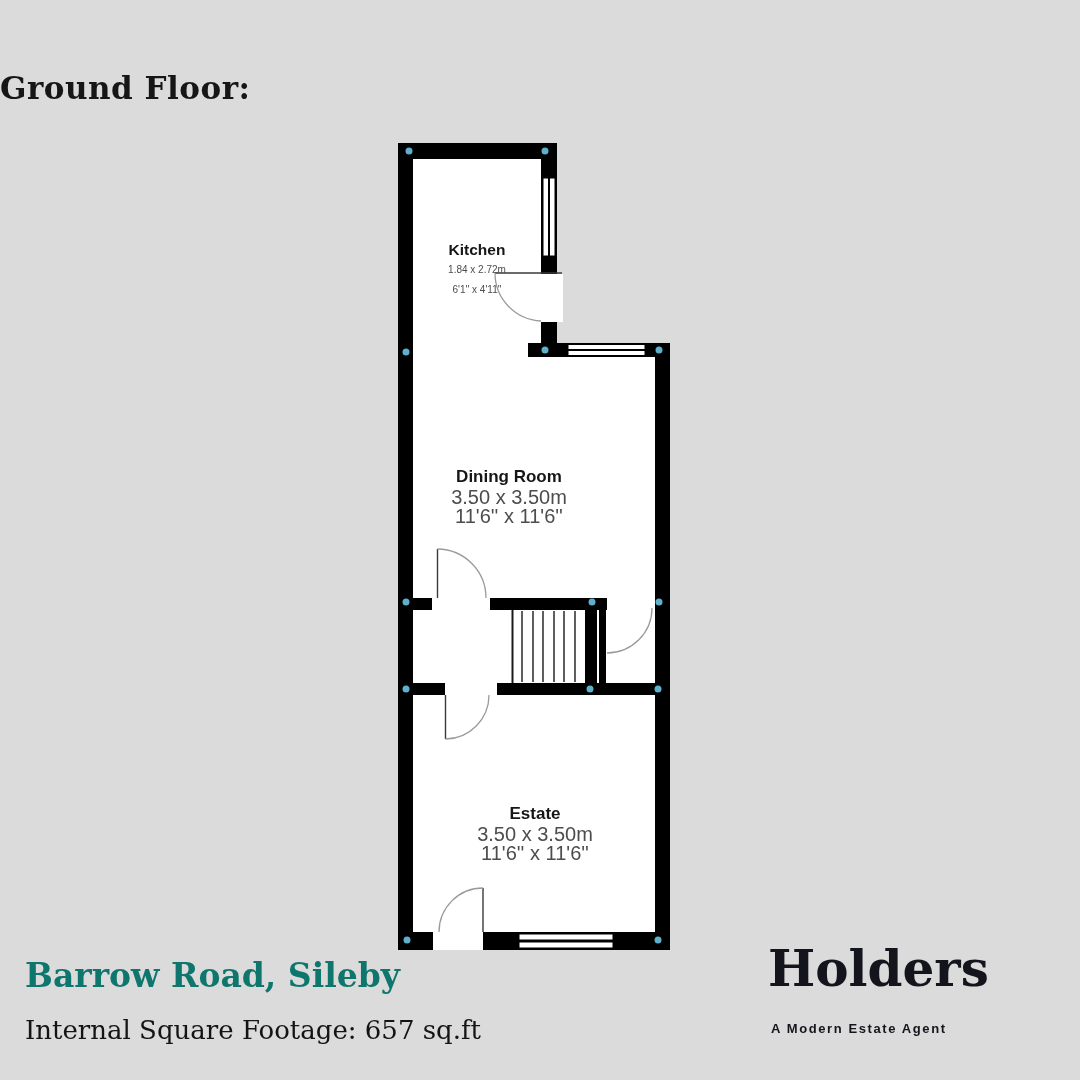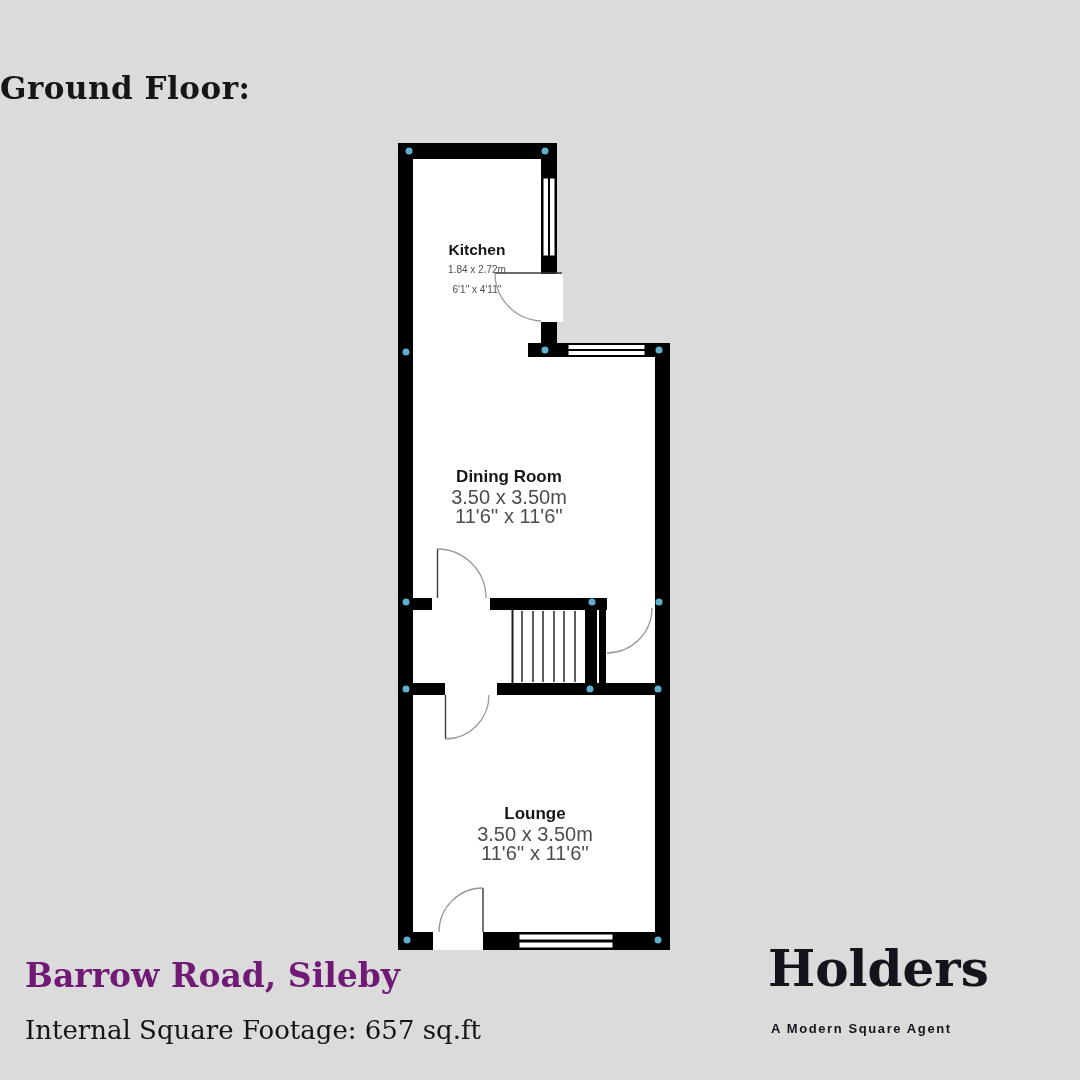--- a/index.html
+++ b/index.html
@@ -22,21 +22,21 @@
   .stair-edge{stroke:#1a1a1a;stroke-width:2}
   .arc{stroke:#9a9a9a;stroke-width:1.3;fill:none}
   .leaf{stroke:#3a3a3a;stroke-width:1.4}
   .room-label{position:absolute;z-index:2;text-align:center;color:#161616;width:200px}
   .room-name{font-weight:bold;font-size:17px;line-height:22px}
   .room-dim{font-size:20px;line-height:19px;color:var(--dim_text,#4d4d4d)}
   .room-label.small .room-name{font-size:15.5px;line-height:20px}
   .room-label.small .room-dim{font-size:10px;line-height:20px}
   .footer-address{
     position:absolute;left:25px;top:956px;z-index:2;
-    font-family:"DejaVu Serif",serif;font-size:33px;font-weight:600;color:#701a75;
+    font-family:"DejaVu Serif",serif;font-size:33px;font-weight:600;color:#0f766e;
   }
   .footer-footage{
     position:absolute;left:25px;top:997px;z-index:2;
     font-family:"DejaVu Serif",serif;font-size:26px;font-weight:500;color:#141414;margin-top:18px;
   }
   .brand-name{
     position:absolute;left:768px;top:944px;z-index:2;
     font-family:"DejaVu Serif",serif;font-size:50px;font-weight:700;
     color:var(--brand,#14141c);line-height:1;
   }
@@ -147,24 +147,24 @@
     <div class="room-dim">6'1'' x 4'11''</div>
   </div>
 
   <div class="room-label" style="left:409px;top:466px">
     <div class="room-name">Dining Room</div>
     <div class="room-dim">3.50 x 3.50m</div>
     <div class="room-dim">11'6'' x 11'6''</div>
   </div>
 
   <div class="room-label" style="left:435px;top:803px">
-    <div class="room-name">Lounge</div>
+    <div class="room-name">Estate</div>
     <div class="room-dim">3.50 x 3.50m</div>
     <div class="room-dim">11'6'' x 11'6''</div>
   </div>
 
   <div class="footer-address">Barrow Road, Sileby</div>
   <div class="footer-footage">Internal Square Footage: 657 sq.ft</div>
 
   <div class="brand-name">Holders</div>
-  <div class="brand-tagline">A Modern Square Agent</div>
+  <div class="brand-tagline">A Modern Estate Agent</div>
 
 </div>
 
 </body></html>

